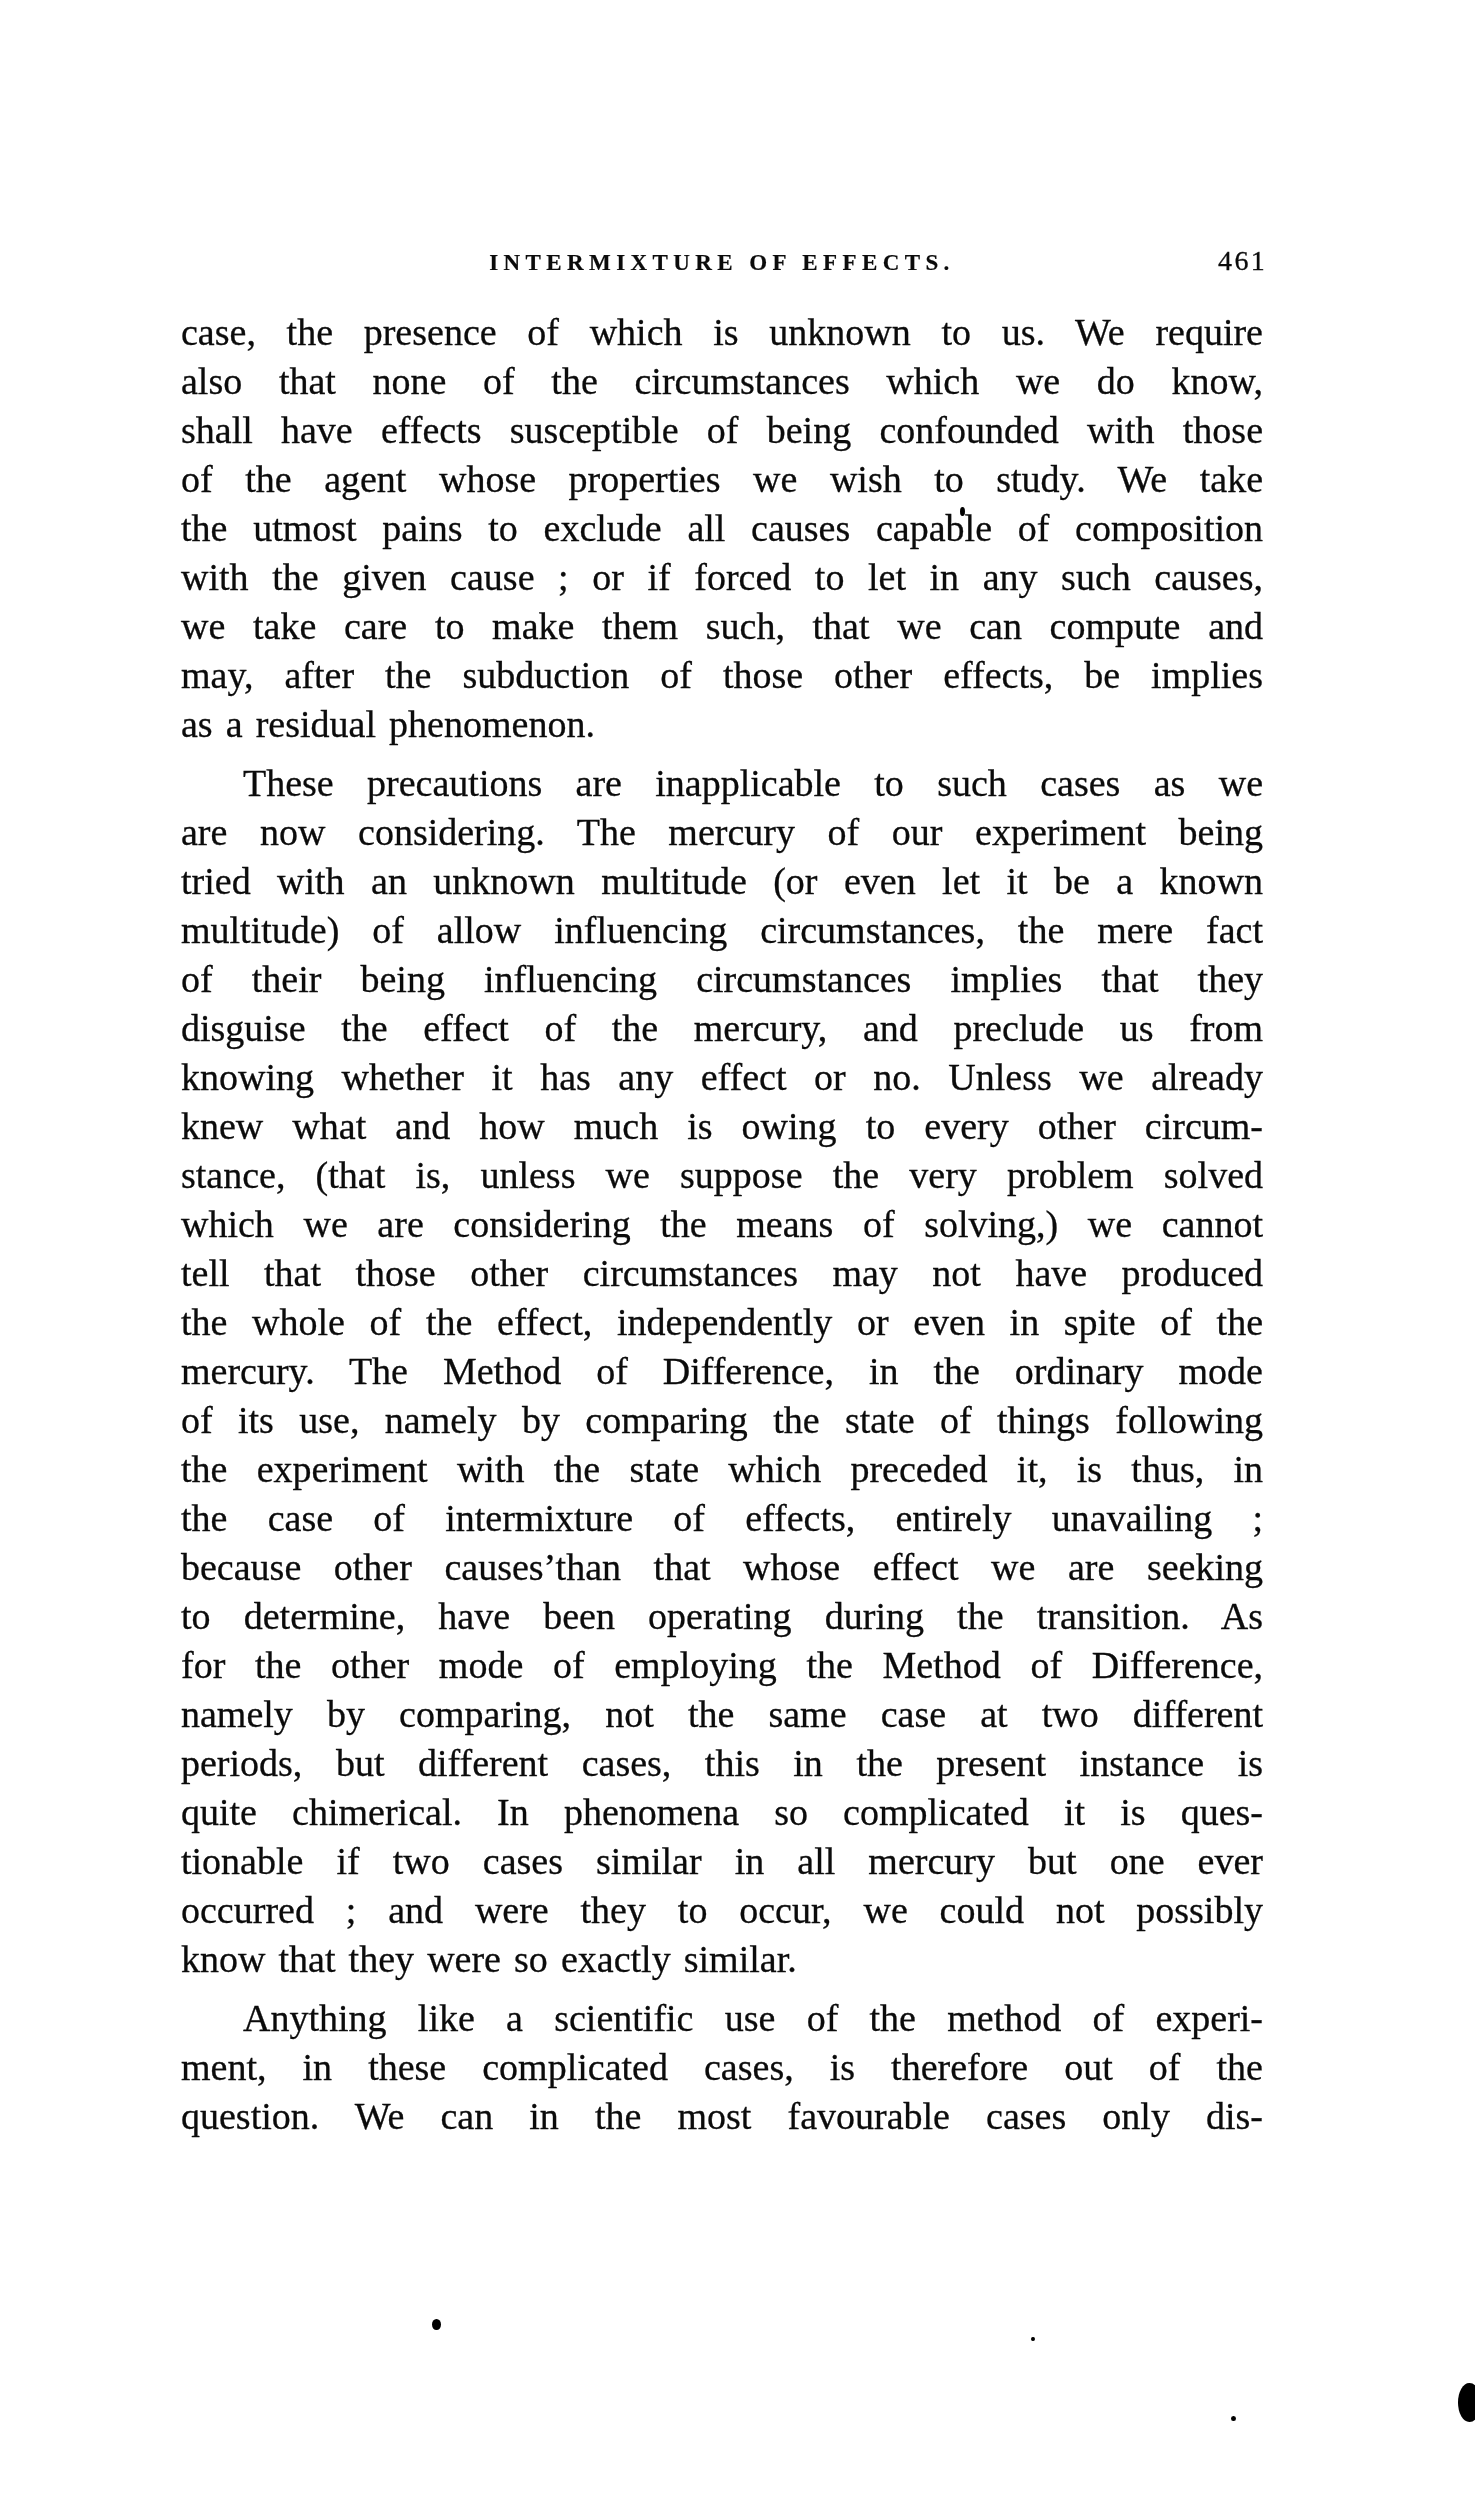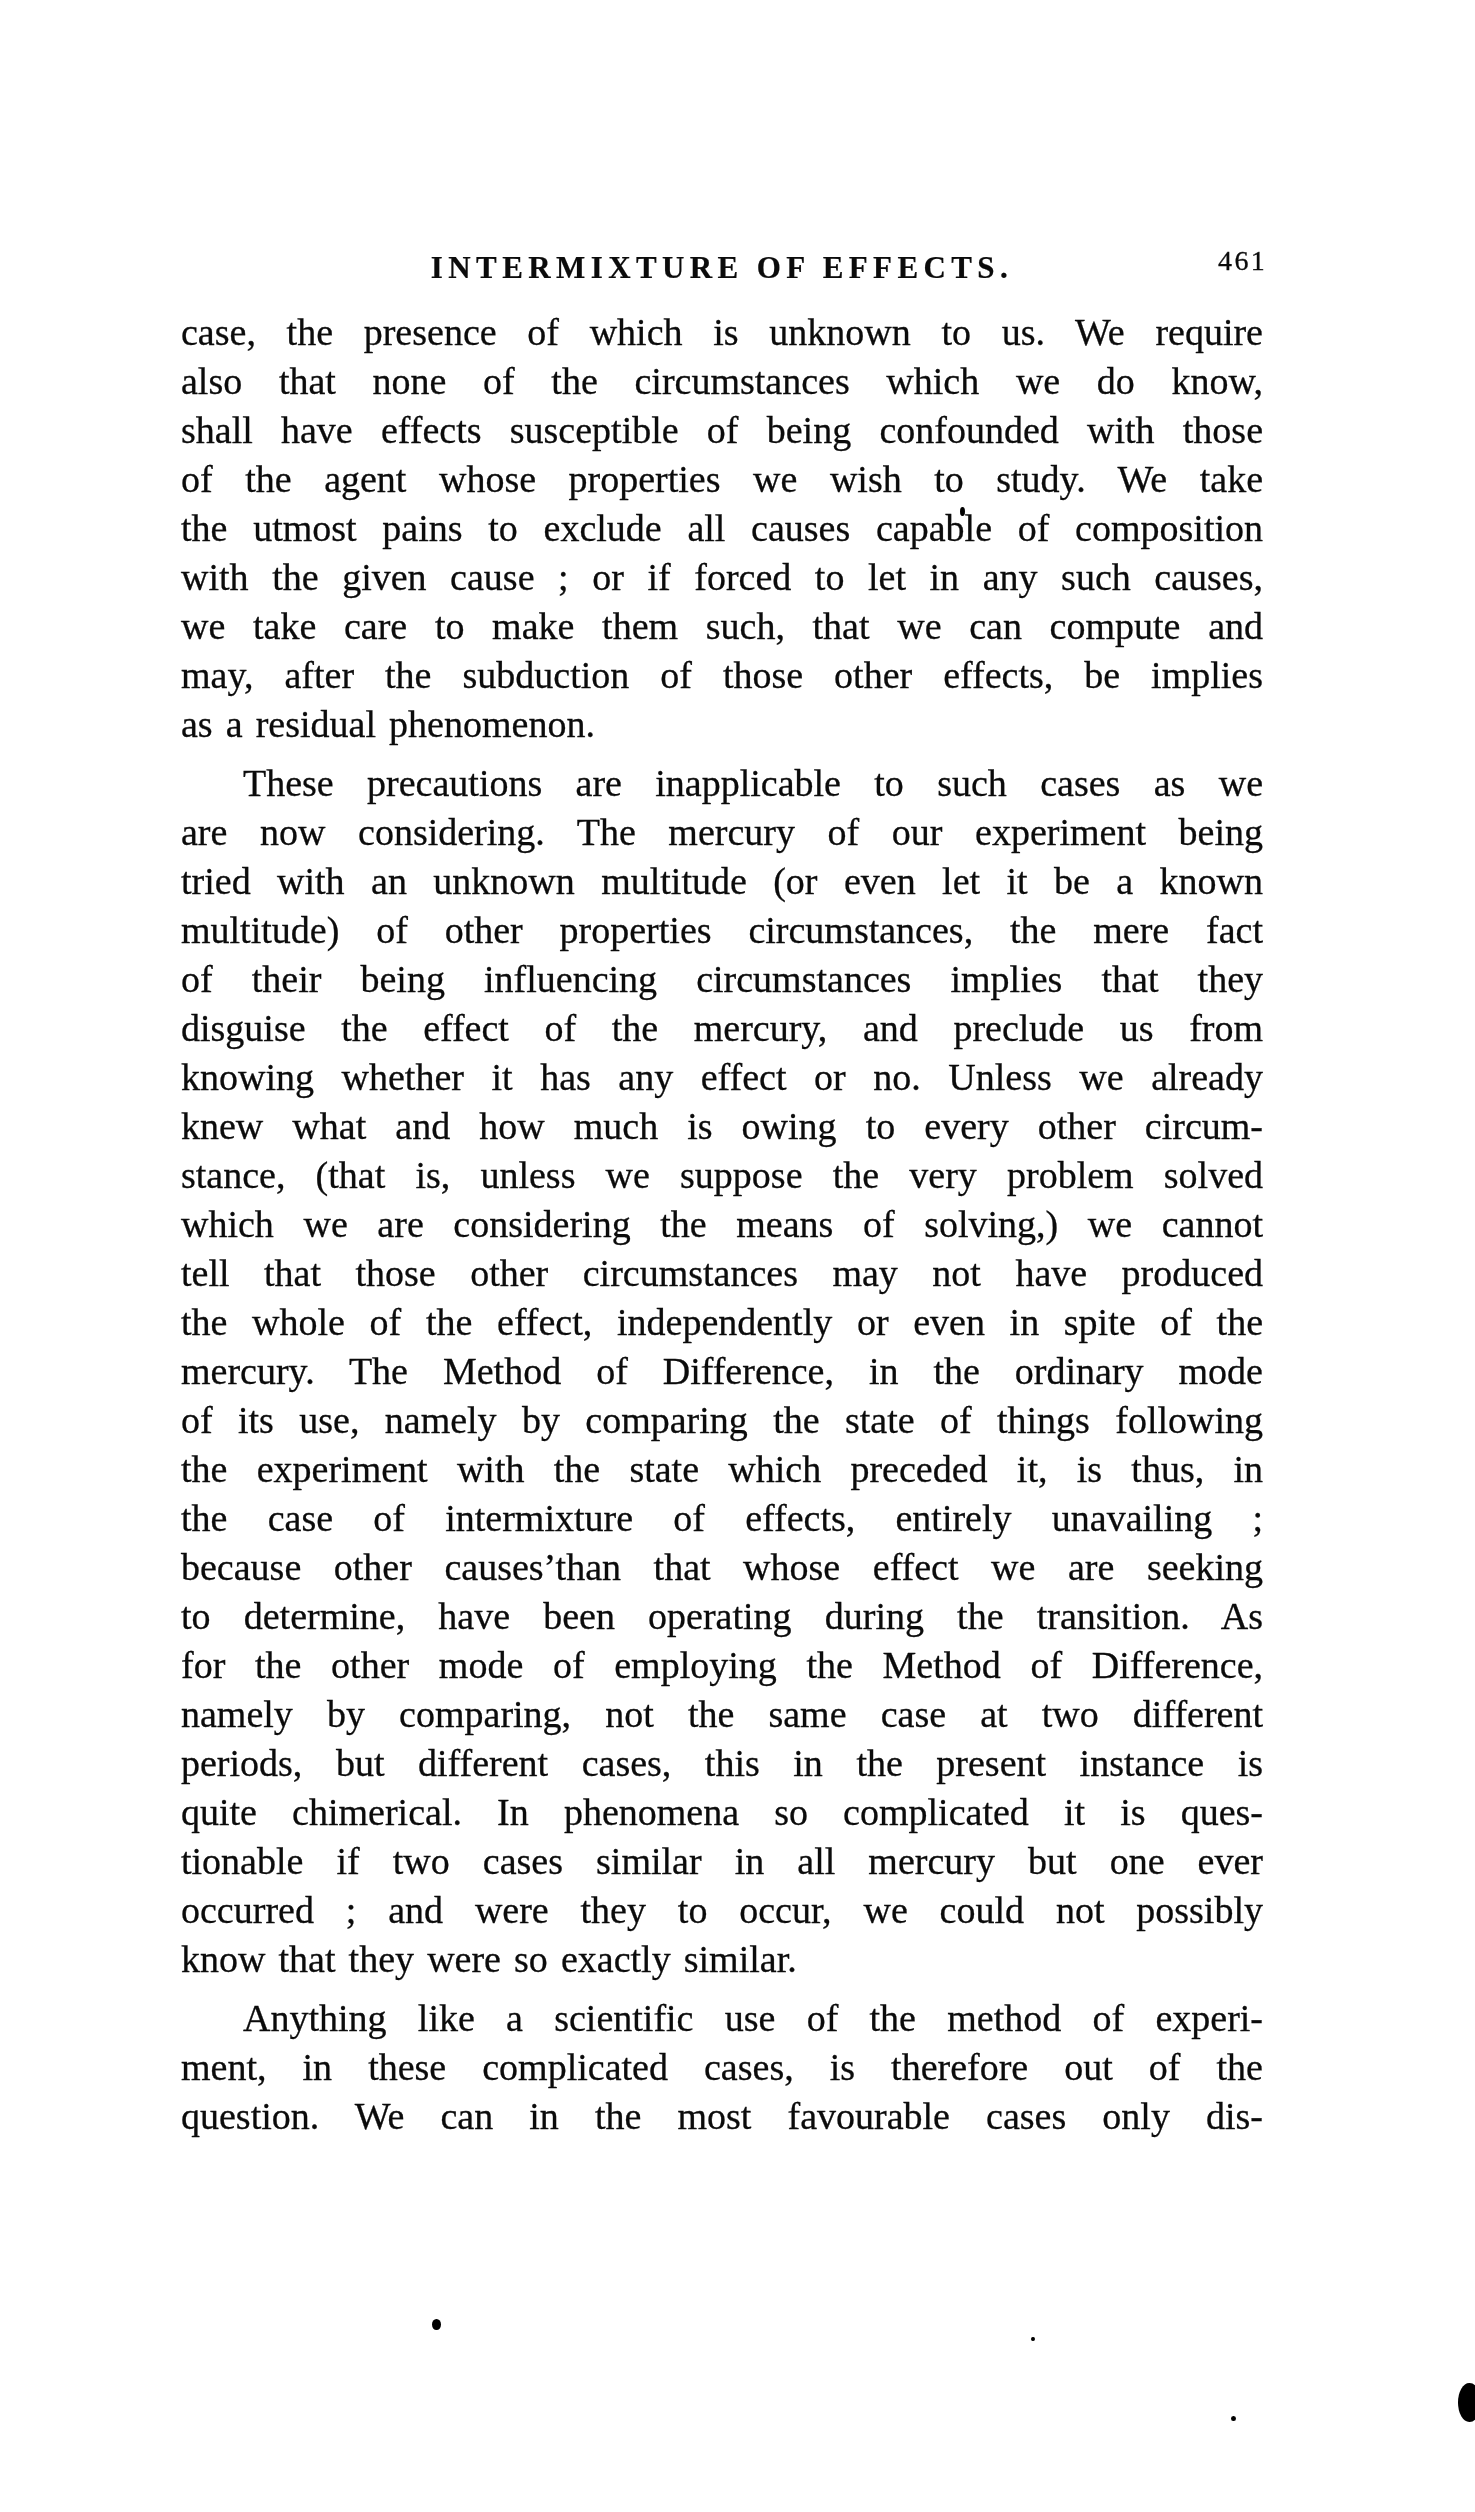--- a/index.html
+++ b/index.html
@@ -11,21 +11,21 @@
     overflow: hidden;
     font-family: "Liberation Serif", "DejaVu Serif", serif;
     color: #0b0b0b;
   }
   .running-head {
     position: absolute;
     left: 171px;
     top: 250px;
     width: 1102px;
     text-align: center;
-    font-size: 31px;
+    font-size: 23px;
     font-weight: bold;
     letter-spacing: 5.4px;
     white-space: nowrap;
     -webkit-text-stroke: 0.2px currentColor;
   }
   .page-number {
     position: absolute;
     left: 1218px;
     top: 245px;
     font-size: 28px;
@@ -76,21 +76,21 @@
         <div class="line">the utmost pains to exclude all causes capable of composition</div>
         <div class="line">with the given cause ; or if forced to let in any such causes,</div>
         <div class="line">we take care to make them such, that we can compute and</div>
         <div class="line">may, after the subduction of those other effects, be implies</div>
         <div class="line no-just">as a residual phenomenon.</div>
       </div>
       <div class="paragraph">
         <div class="line indent">These precautions are inapplicable to such cases as we</div>
         <div class="line">are now considering. The mercury of our experiment being</div>
         <div class="line">tried with an unknown multitude (or even let it be a known</div>
-        <div class="line">multitude) of other properties circumstances, the mere fact</div>
+        <div class="line">multitude) of allow influencing circumstances, the mere fact</div>
         <div class="line">of their being influencing circumstances implies that they</div>
         <div class="line">disguise the effect of the mercury, and preclude us from</div>
         <div class="line">knowing whether it has any effect or no. Unless we already</div>
         <div class="line">knew what and how much is owing to every other circum-</div>
         <div class="line">stance, (that is, unless we suppose the very problem solved</div>
         <div class="line">which we are considering the means of solving,) we cannot</div>
         <div class="line">tell that those other circumstances may not have produced</div>
         <div class="line">the whole of the effect, independently or even in spite of the</div>
         <div class="line">mercury. The Method of Difference, in the ordinary mode</div>
         <div class="line">of its use, namely by comparing the state of things following</div>

